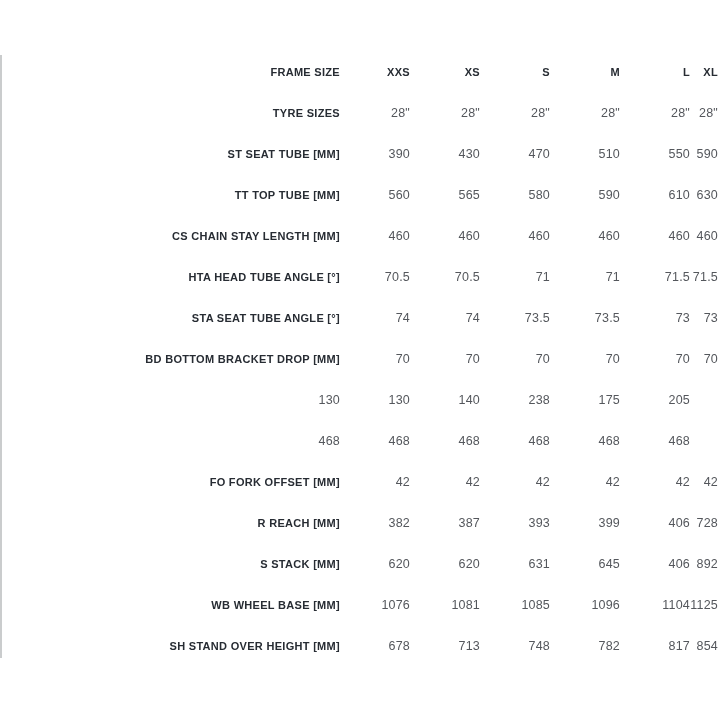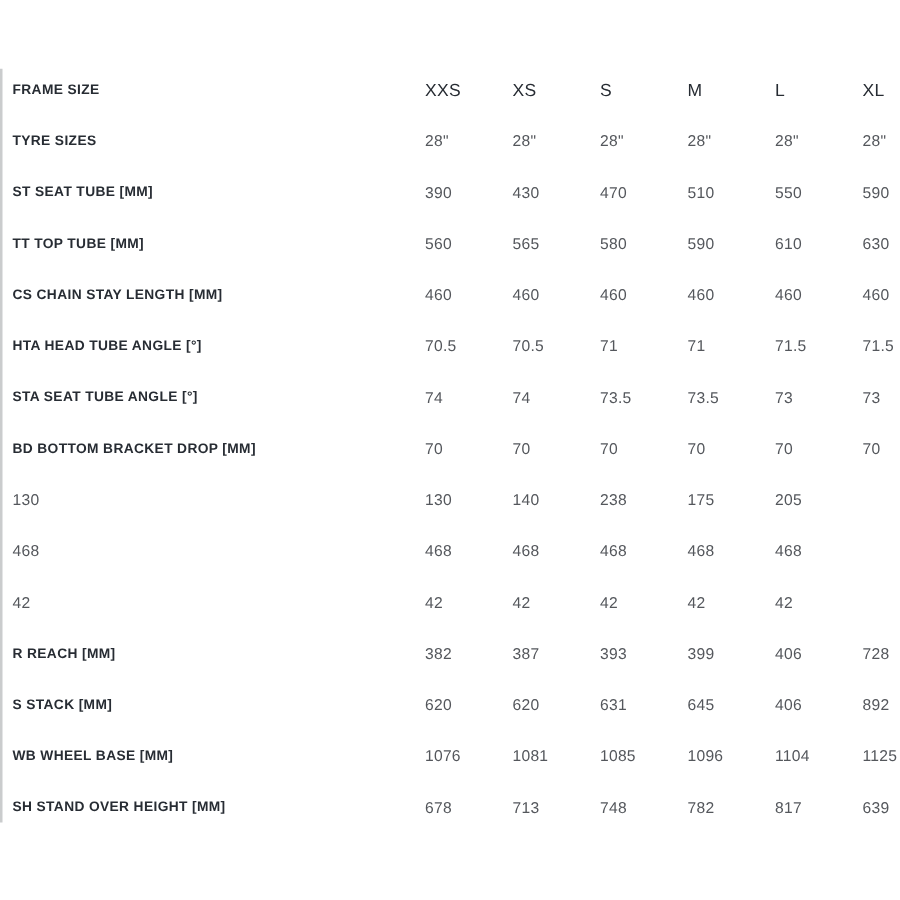--- a/index.html
+++ b/index.html
@@ -26,31 +26,32 @@
     position: absolute;
     left: 10px;
     top: 51px;
     width: 708px;
   }
   .row {
     display: grid;
     grid-template-columns: 330px 70px 70px 70px 70px 70px 1fr;
     align-items: center;
     height: 41px;
+    text-align: right;
   }
   .label {
     font-size: 11px;
     font-weight: bold;
     color: #272c33;
     letter-spacing: 0.3px;
     white-space: nowrap;
   }
   .size-head {
-    font-size: 14px;
-    font-weight: normal;
+    font-size: 11px;
+    font-weight: bold;
     color: #272c33;
     letter-spacing: 0.3px;
   }
   .value {
     font-size: 12.5px;
     font-weight: normal;
     color: #54575c;
     letter-spacing: 0.2px;
   }
 </style>
@@ -152,20 +153,21 @@
   <div class="row">
     <div class="value">468</div>
     <div class="value">468</div>
     <div class="value">468</div>
     <div class="value">468</div>
     <div class="value">468</div>
     <div class="value">468</div>
   </div>
 
   <div class="row">
+    <div class="label">FO FORK OFFSET [MM]</div>
     <div class="value">42</div>
     <div class="value">42</div>
     <div class="value">42</div>
     <div class="value">42</div>
     <div class="value">42</div>
     <div class="value">42</div>
   </div>
 
   <div class="row">
     <div class="label">R REACH [MM]</div>
@@ -197,16 +199,16 @@
     <div class="value">1125</div>
   </div>
 
   <div class="row">
     <div class="label">SH STAND OVER HEIGHT [MM]</div>
     <div class="value">678</div>
     <div class="value">713</div>
     <div class="value">748</div>
     <div class="value">782</div>
     <div class="value">817</div>
-    <div class="value">639</div>
+    <div class="value">854</div>
   </div>
 </div>
 </div>
 
 </body></html>

